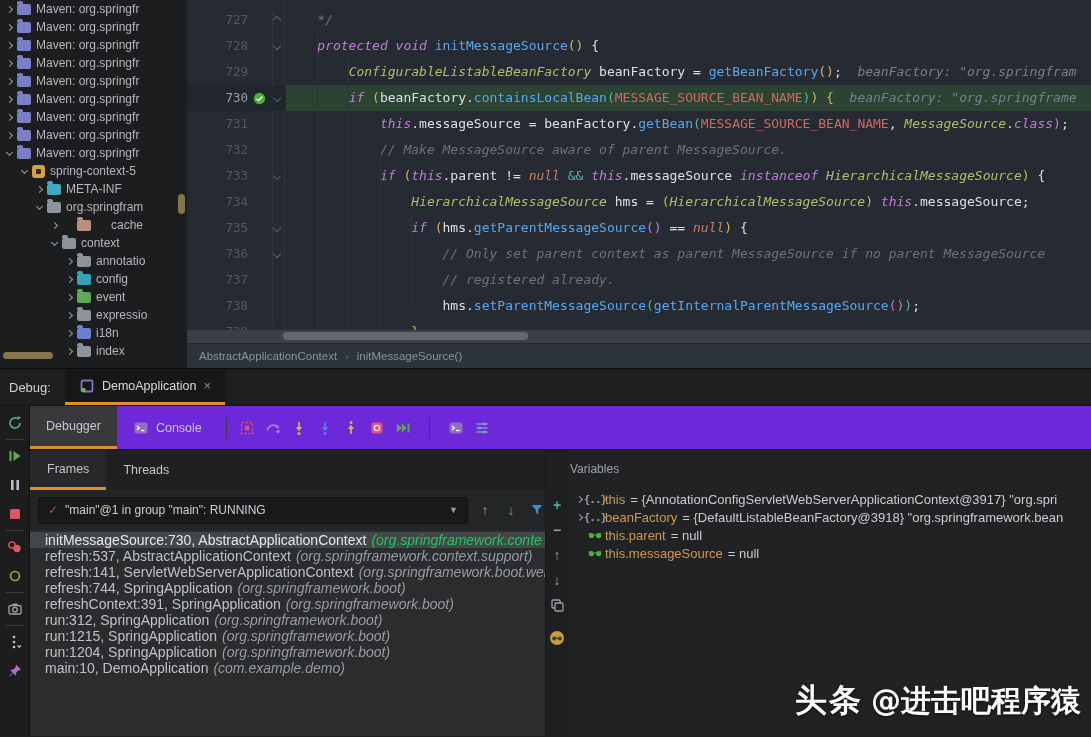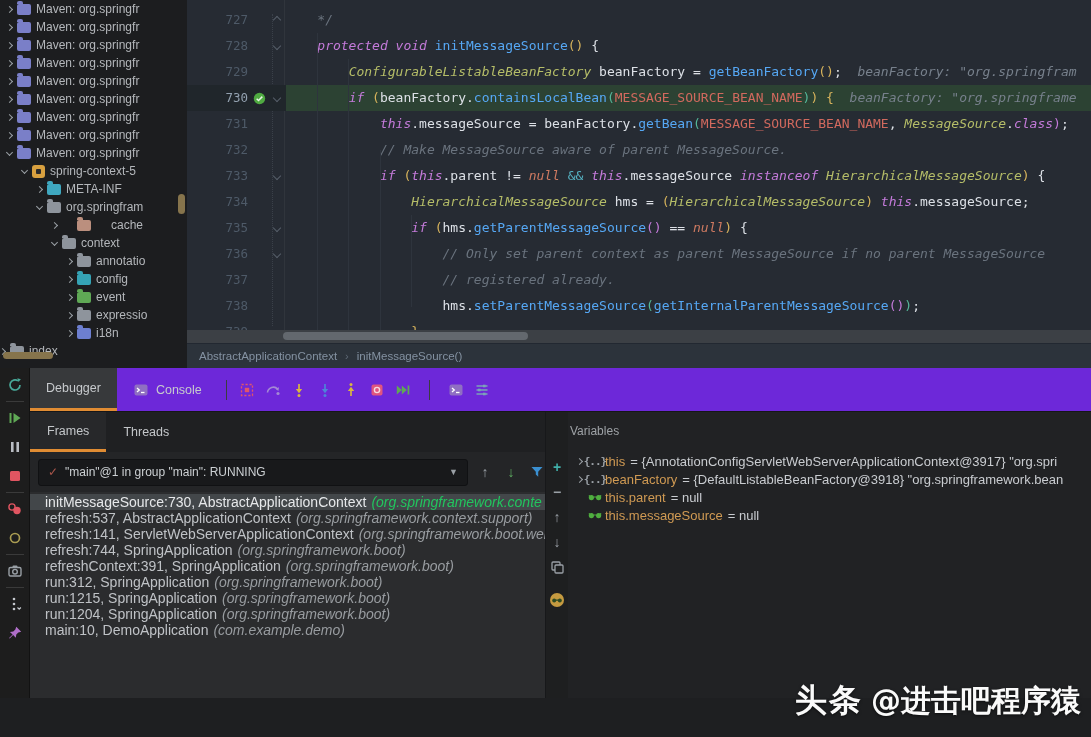--- a/index.html
+++ b/index.html
@@ -210,21 +210,21 @@
           <div class="tree-row" style="padding-left: 67px;">
             <span class="chev r"></span>
             <span class="fi folder"></span>
             <span>expressio</span>
           </div>
           <div class="tree-row" style="padding-left: 67px;">
             <span class="chev r"></span>
             <span class="fi folder-blue"></span>
             <span>i18n</span>
           </div>
-          <div class="tree-row" style="">
+          <div class="tree-row" style="padding-left: 67px;">
             <span class="chev r"></span>
             <span class="fi folder"></span>
             <span>index</span>
           </div>
         </div>
       <div class="sb-vthumb"></div>
       <div class="sb-hthumb"></div>
     </aside>
 
     <div id="editor">
@@ -362,20 +362,33 @@
         </div>
       <div id="breadcrumb">
         <span>AbstractApplicationContext</span>
         <span class="sep">›</span>
         <span>initMessageSource()</span>
       </div>
     </div>
   </div>
 
   <div id="debug">
+    <div id="debug-header">
+      <span class="dbg-label">Debug:</span>
+      <div class="session-tab">
+        <span class="ic" id="session-tab-icon">
+            <svg width="16" height="16" viewBox="0 0 16 16" xmlns="http://www.w3.org/2000/svg">
+              <rect x="2.5" y="2.5" width="11" height="11" rx="1.5" fill="none" stroke="#8d6fc0" stroke-width="1.8"></rect>
+              <circle cx="4.5" cy="12" r="2.2" fill="#57c24e"></circle>
+            </svg>
+          </span>
+        <span class="lbl">DemoApplication</span>
+        <span class="close">×</span>
+      </div>
+    </div>
 
     <div id="debug-body">
       <div id="left-toolbar">
           <span class="ic">
             <svg width="16" height="16" viewBox="0 0 16 16" xmlns="http://www.w3.org/2000/svg">
               <path d="M13 8a5 5 0 1 1-2.1-4.1" fill="none" stroke="#48a999" stroke-width="1.7"></path>
               <path d="M10.3 1.2l3.6 1-2.5 2.7z" fill="#48a999"></path>
             </svg>
           </span>
           <div class="hsep"></div>

